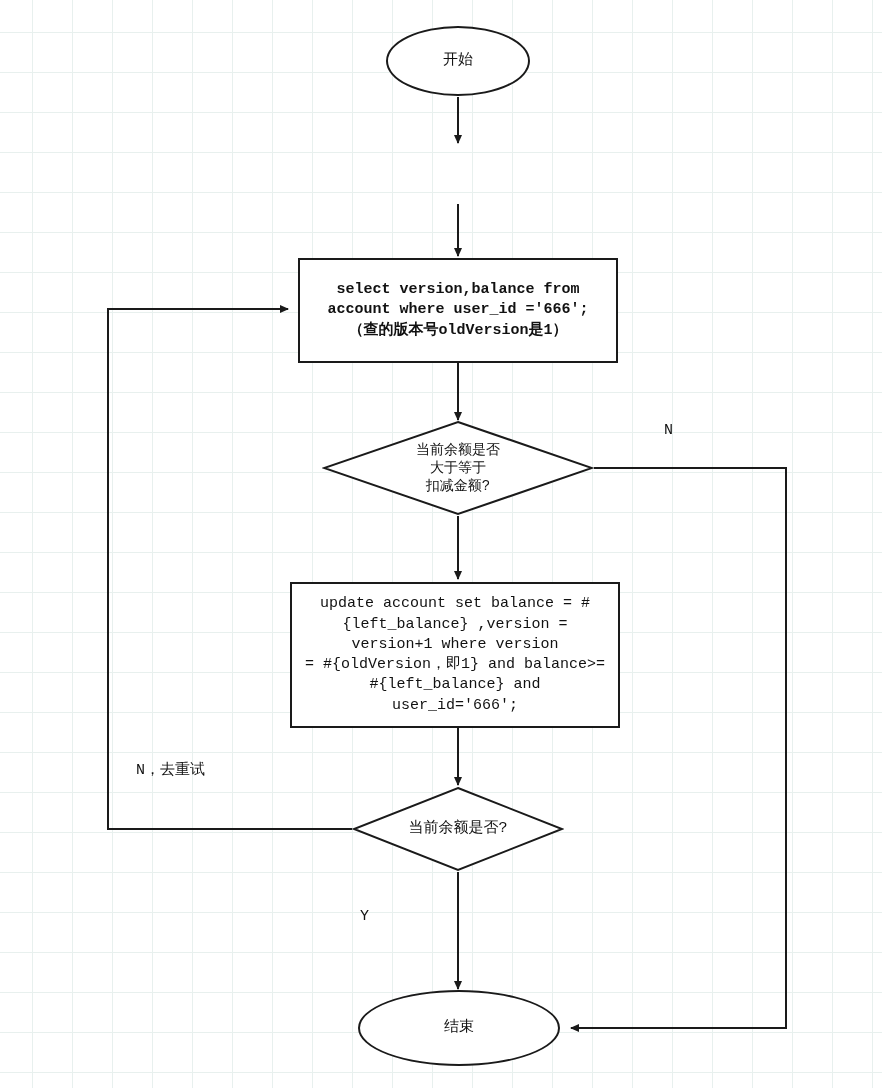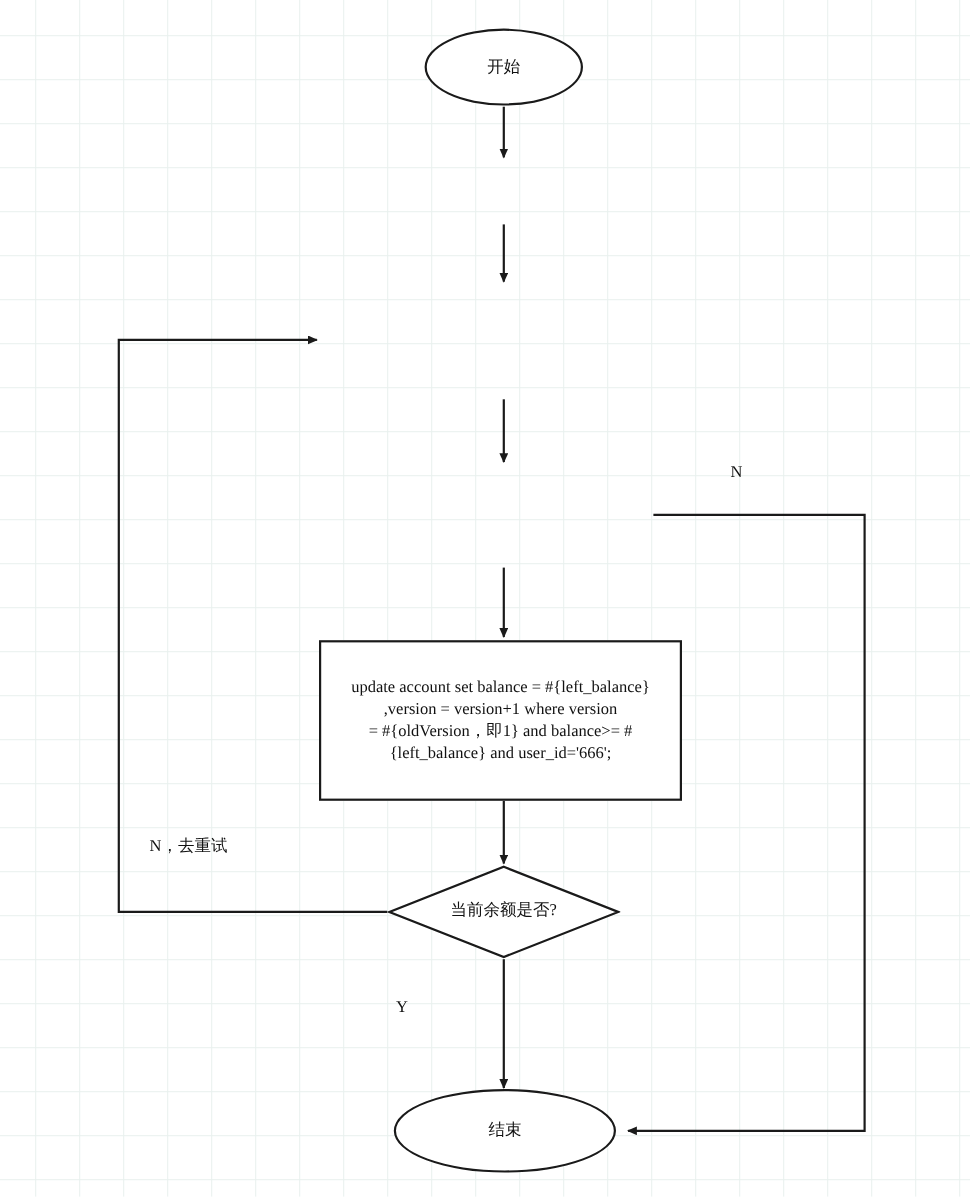--- a/index.html
+++ b/index.html
@@ -11,21 +11,21 @@
     position: relative;
     width: 882px;
     height: 1088px;
     background-color: #ffffff;
     background-image:
       linear-gradient(to right, #e8f0ee 1px, transparent 1px),
       linear-gradient(to bottom, #e8f0ee 1px, transparent 1px);
     background-size: 40px 40px;
     background-position: -8px -8px;
     overflow: hidden;
-    font-family: Liberation Serif, serif;
+    font-family: Liberation Mono, monospace;
   }
   svg.layer {
     position: absolute;
     left: 0;
     top: 0;
     width: 882px;
     height: 1088px;
     pointer-events: none;
   }
   .node {
@@ -105,21 +105,33 @@
     <path d="M594,468 L786,468 L786,1028 L571,1028" stroke="#1a1a1a" stroke-width="2" fill="none" marker-end="url(#arrow)"></path>
 
     <path d="M352,829 L108,829 L108,309 L288,309" stroke="#1a1a1a" stroke-width="2" fill="none" marker-end="url(#arrow)"></path>
   </svg>
 
   <div class="node terminator fs15" style="left:386px; top:26px; width:144px; height:70px;">
     <span class="txt">开始</span>
   </div>
 
 
+  <div class="node rect fs15 bold" style="left:298px; top:258px; width:320px; height:105px; padding:6px 10px;">
+    <span class="txt">select version,balance from account where user_id ='666';
+（查的版本号oldVersion是1）</span>
+  </div>
 
+  <div class="diamond-wrap" style="left:322px; top:420px; width:272px; height:96px;">
+    <svg width="272" height="96" viewBox="0 0 272 96" style="position:absolute;left:0;top:0;">
+      <polygon points="136,2 270,48 136,94 2,48" fill="#ffffff" stroke="#1a1a1a" stroke-width="2"></polygon>
+    </svg>
+    <div class="diamond-label fs14">当前余额是否
+大于等于
+扣减金额?</div>
+  </div>
 
   <div class="node rect fs15" style="left:290px; top:582px; width:330px; height:146px; padding:2px 12px;">
     <span class="txt">update account set balance = #{left_balance} ,version = version+1 where version
 = #{oldVersion，即1} and balance&gt;= #{left_balance} and user_id='666';</span>
   </div>
 
   <div class="diamond-wrap" style="left:352px; top:786px; width:212px; height:86px;">
     <svg width="212" height="86" viewBox="0 0 212 86" style="position:absolute;left:0;top:0;">
       <polygon points="106,2 210,43 106,84 2,43" fill="#ffffff" stroke="#1a1a1a" stroke-width="2"></polygon>
     </svg>

